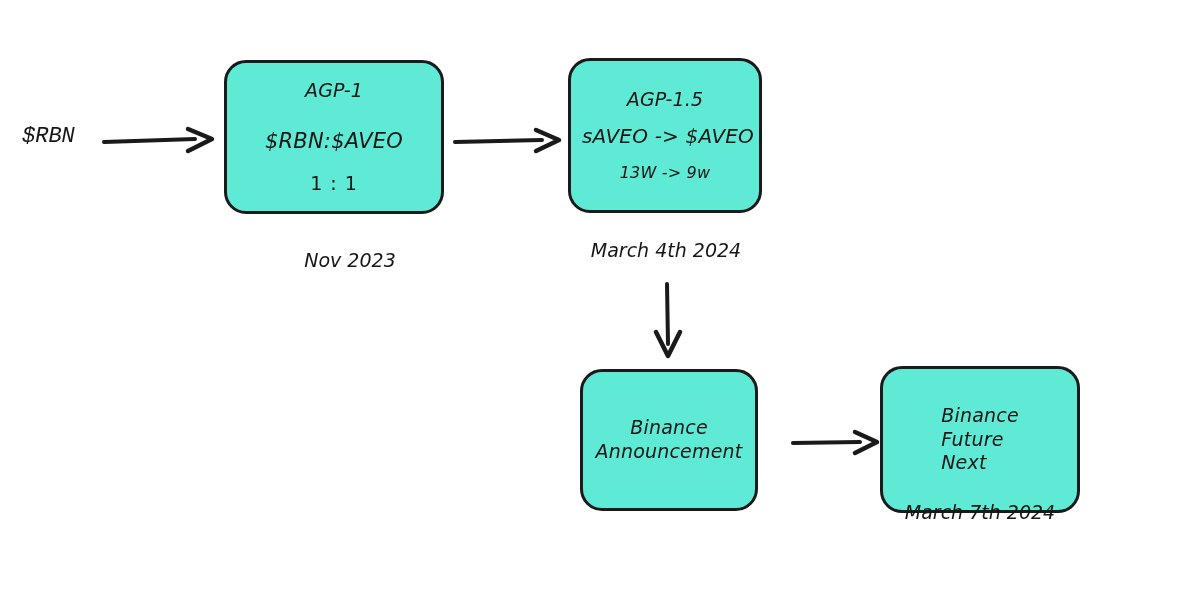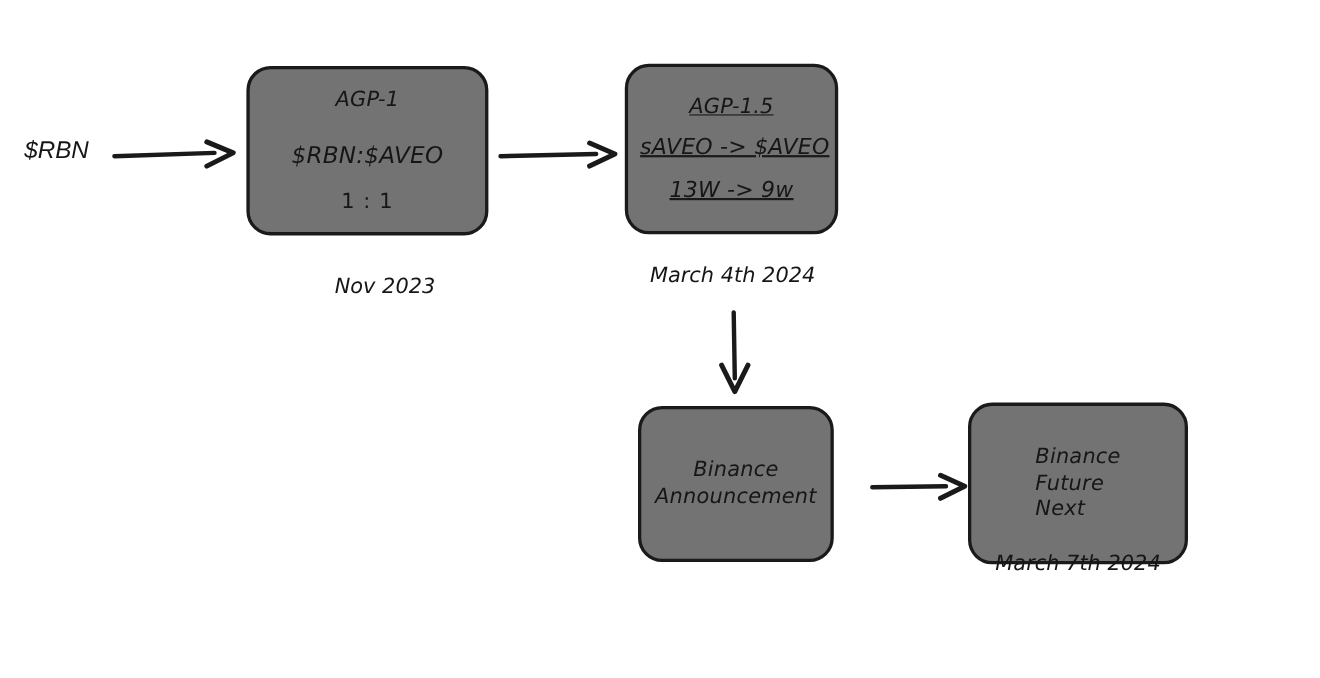--- a/index.html
+++ b/index.html
@@ -19,21 +19,21 @@
     position: absolute;
     left: 0; top: 0;
     width: 1200px;
     height: 616px;
   }
   .node {
     position: absolute;
     box-sizing: border-box;
     border: 3px solid #1a1a1a;
     border-radius: 22px;
-    background: #737373;
+    background: #5eead4;
     display: flex;
     flex-direction: column;
     align-items: center;
     justify-content: center;
     z-index: 2;
   }
   .node-line {
     font-family: "DejaVu Sans", sans-serif;
     font-style: italic;
     font-weight: 500;
@@ -42,38 +42,38 @@
     line-height: 1.25;
     letter-spacing: 0.2px;
   }
   
   #node-agp1 { left: 224px; top: 60px; width: 220px; height: 154px; }
   #node-agp1 .title { font-size: 19px; margin-bottom: 26px; }
   #node-agp1 .l1 { font-size: 21px; text-align: right; }
   #node-agp1 .l2 { font-size: 19px; font-style: normal; margin-top: 17px; letter-spacing: 1px; }
 
   
-  #node-agp15 { left: 568px; top: 58px; width: 194px; height: 155px; text-decoration: underline; }
+  #node-agp15 { left: 568px; top: 58px; width: 194px; height: 155px; }
   #node-agp15 .title { font-size: 19px; margin-bottom: 12px; }
   #node-agp15 .l1 { font-size: 20px; position: relative; left: 3px; }
-  #node-agp15 .l2 { font-size: 20px; margin-top: 14px; }
+  #node-agp15 .l2 { font-size: 16px; margin-top: 14px; }
 
   
   #node-binance-announcement { left: 580px; top: 369px; width: 178px; height: 142px; }
   #node-binance-announcement .ln { font-size: 19px; font-style: italic; text-align: center; }
 
   
   #node-binance-future-next { left: 880px; top: 366px; width: 200px; height: 147px; }
   #node-binance-future-next .inner { display: flex; flex-direction: column; align-items: flex-start; }
   #node-binance-future-next .ln { font-size: 19px; font-style: italic; text-align: left; }
 
   
   .free-text {
     position: absolute;
-    font-family: Liberation Sans, sans-serif;
+    font-family: Liberation Mono, monospace;
     font-style: italic;
     color: #161616;
     white-space: nowrap;
     z-index: 3;
   }
   #label-rbn-source { left: 22px; top: 124px; font-size: 22px; }
 
   .date-label {
     position: absolute;
     font-family: "DejaVu Sans", sans-serif;

